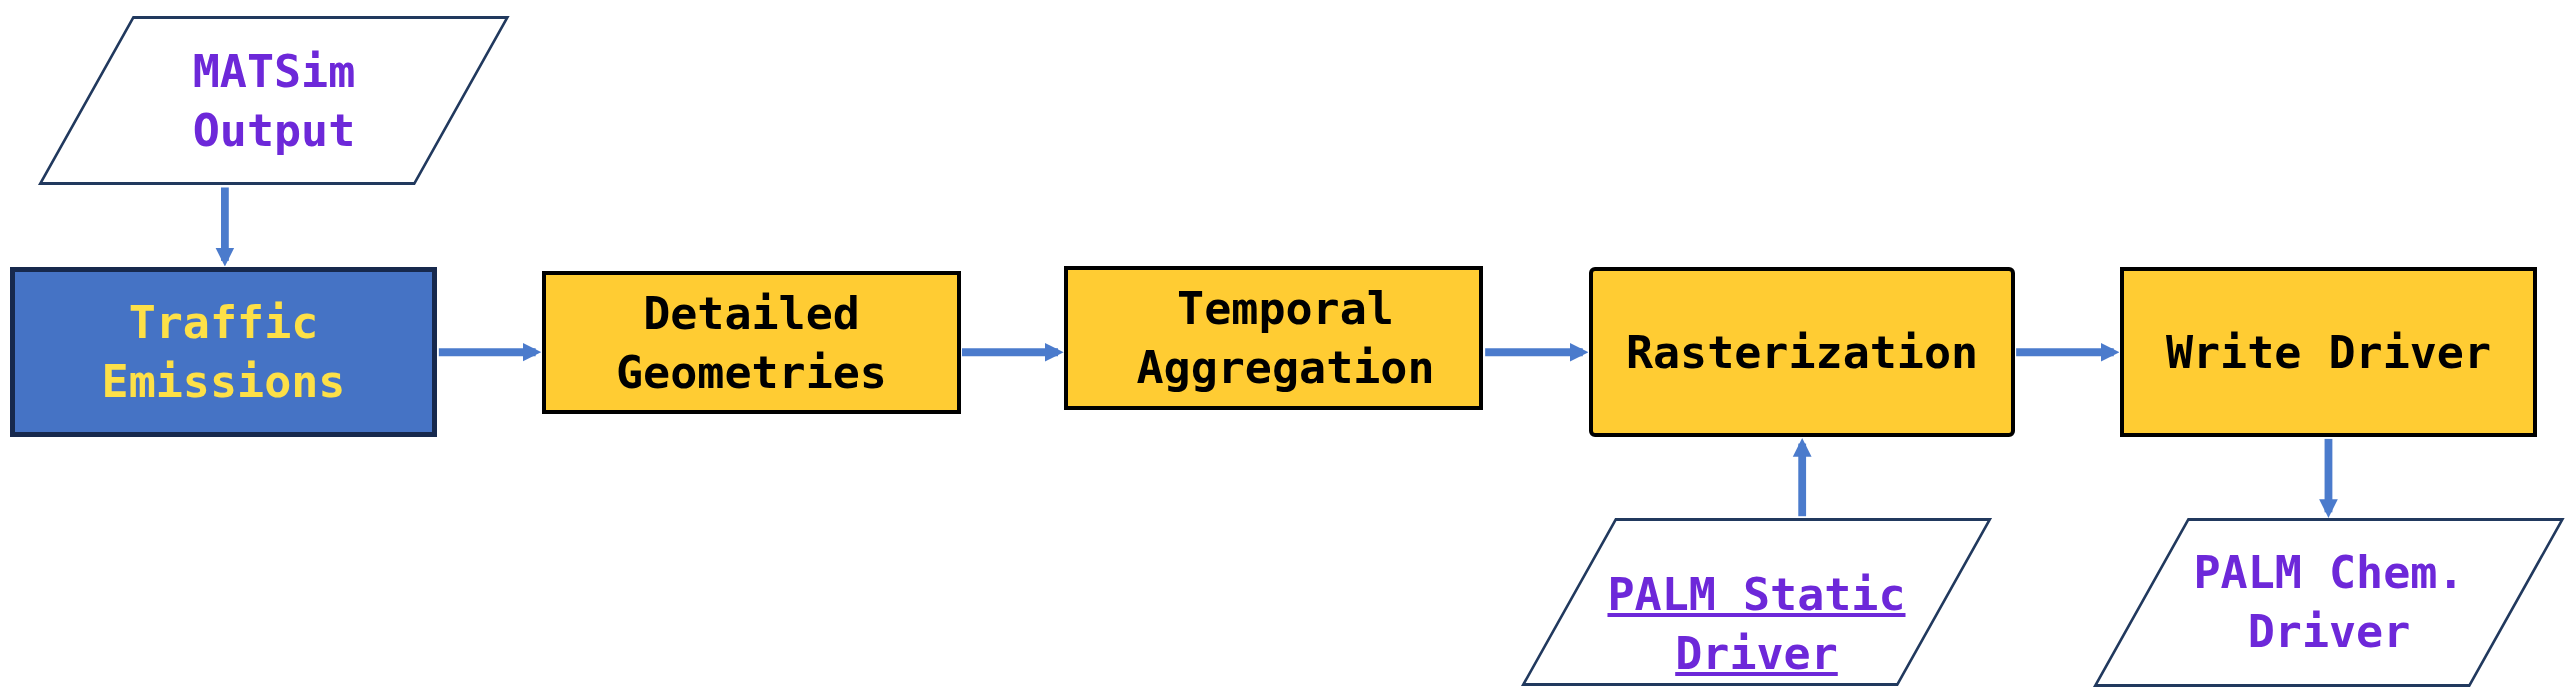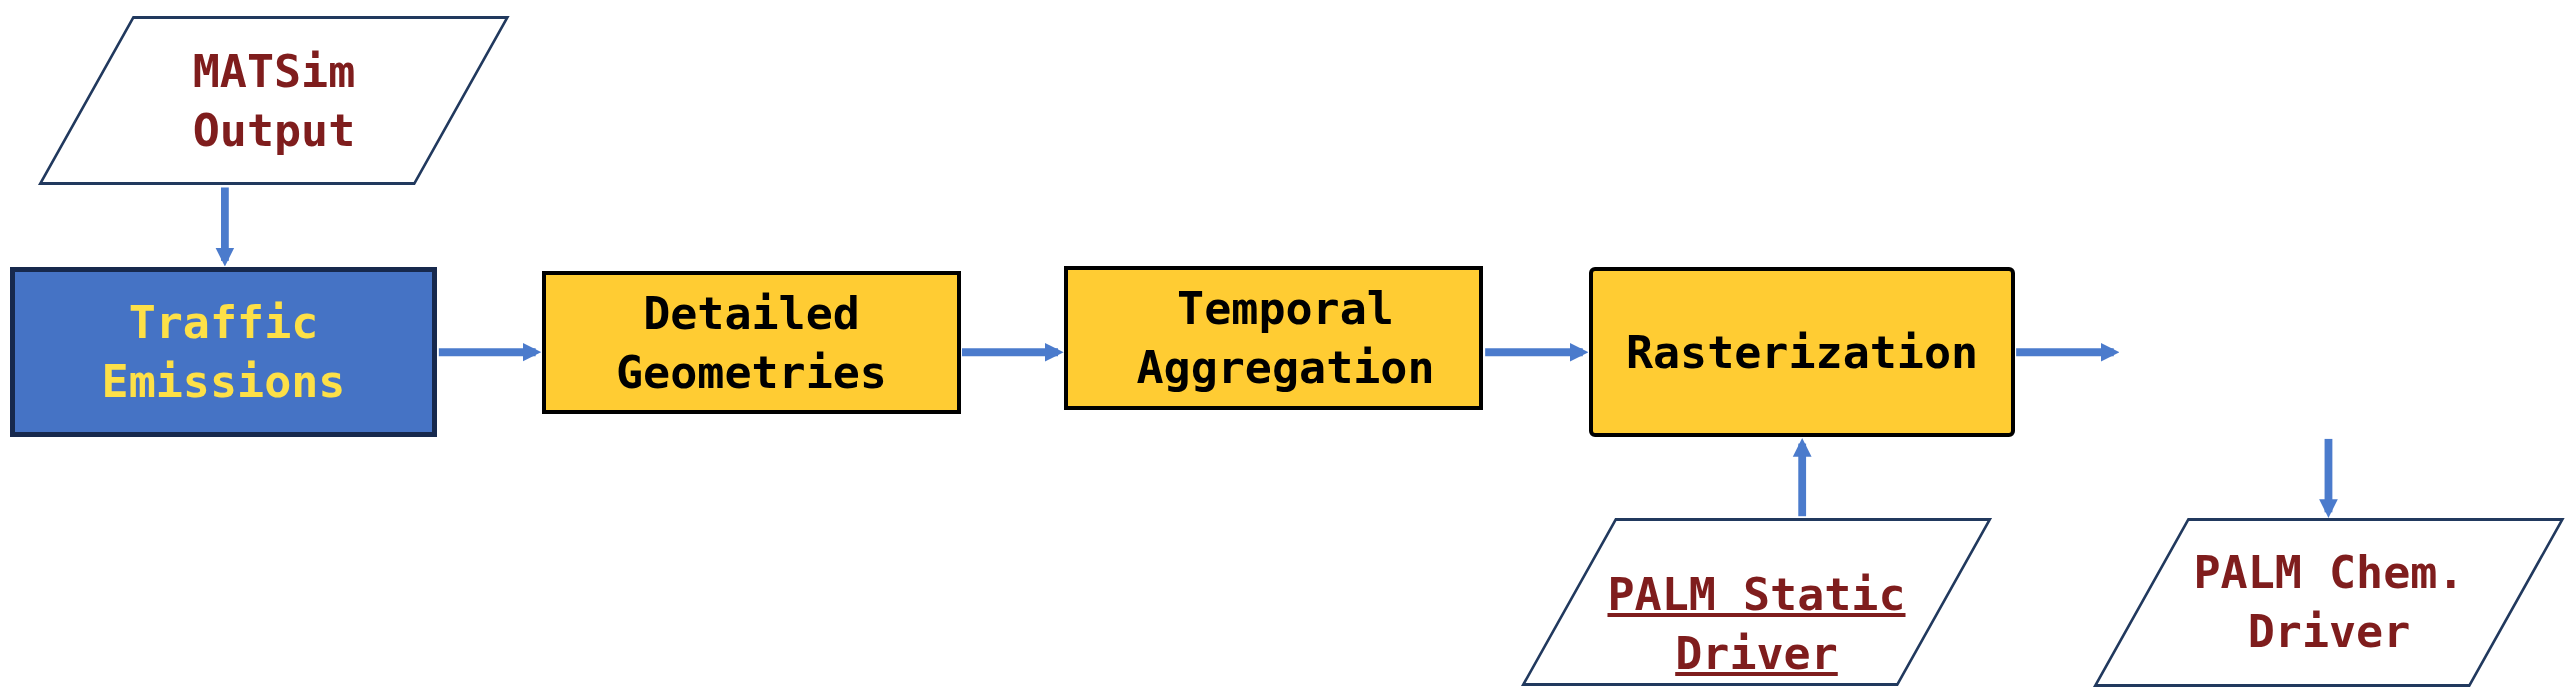--- a/index.html
+++ b/index.html
@@ -42,21 +42,21 @@
     border: 3.9px solid #21395E;
     transform: skewX(-29.25deg);
     transform-origin: left bottom;
   }
   .plabel {
     position: absolute;
     display: flex;
     align-items: center;
     justify-content: center;
     text-align: center;
-    color: #7f1d1d;
+    color: #6d28d9;
   }
   .lbl {
     white-space: pre-line;
     font-size: 45px;
     font-weight: 600;
     line-height: 59px;
     letter-spacing: 0;
   }
 </style>
 </head>
@@ -99,20 +99,23 @@
 
   <div class="box gold" style="left:1064px; top:266px; width:419px; height:144px;padding-left:24px;">
     <span class="lbl">Temporal
 Aggregation</span>
   </div>
 
   <div class="box gold" style="left:1589px; top:267px; width:426px; height:170px;border-radius:6px;">
     <span class="lbl">Rasterization</span>
   </div>
 
+  <div class="box gold" style="left:2120px; top:267px; width:417px; height:170px;">
+    <span class="lbl">Write Driver</span>
+  </div>
 
   <div class="pgram" style="left:1521px; top:518px; width:377px; height:168px;"></div>
   <div class="plabel" style="left:1521px; top:518px; width:471px; height:212px;text-decoration:underline;">
     <span class="lbl">PALM Static
 Driver</span>
   </div>
 
   <div class="pgram" style="left:2093px; top:518px; width:377px; height:169px;"></div>
   <div class="plabel" style="left:2093px; top:504px; width:472px; height:196px;">
     <span class="lbl">PALM Chem.

